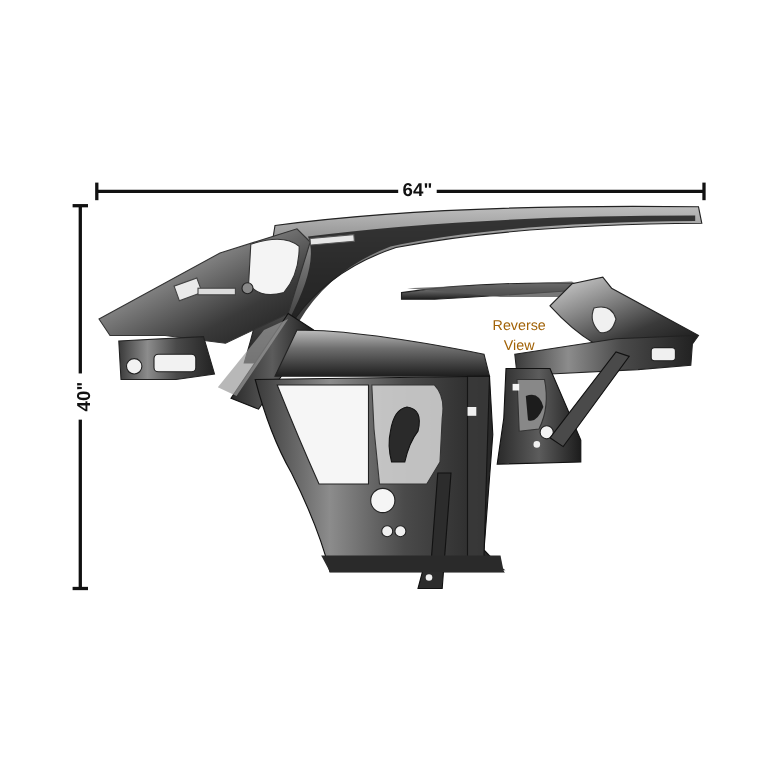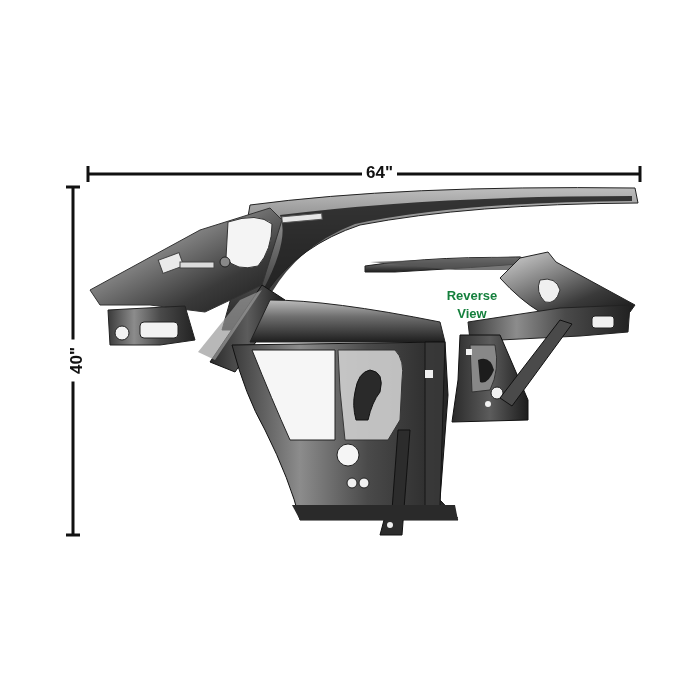--- a/index.html
+++ b/index.html
@@ -40,23 +40,23 @@
       padding: 0 4px;
       width: 34px;
       text-align: center;
     }
     .reverse-label {
       position: absolute;
       left: 440px;
       top: 287px;
       width: 64px;
       text-align: center;
-      font-weight: bold;
+      font-weight: normal;
       font-size: 13px;
-      color: #15803d;
+      color: #a16207;
       line-height: 18px;
     }
   </style>
 </head>
 <body>
 
 <div class="canvas">
   <svg width="700" height="700" viewBox="0 0 700 700" xmlns="http://www.w3.org/2000/svg">
     <defs>
       <linearGradient id="gMetal" x1="0" y1="0" x2="1" y2="1">

